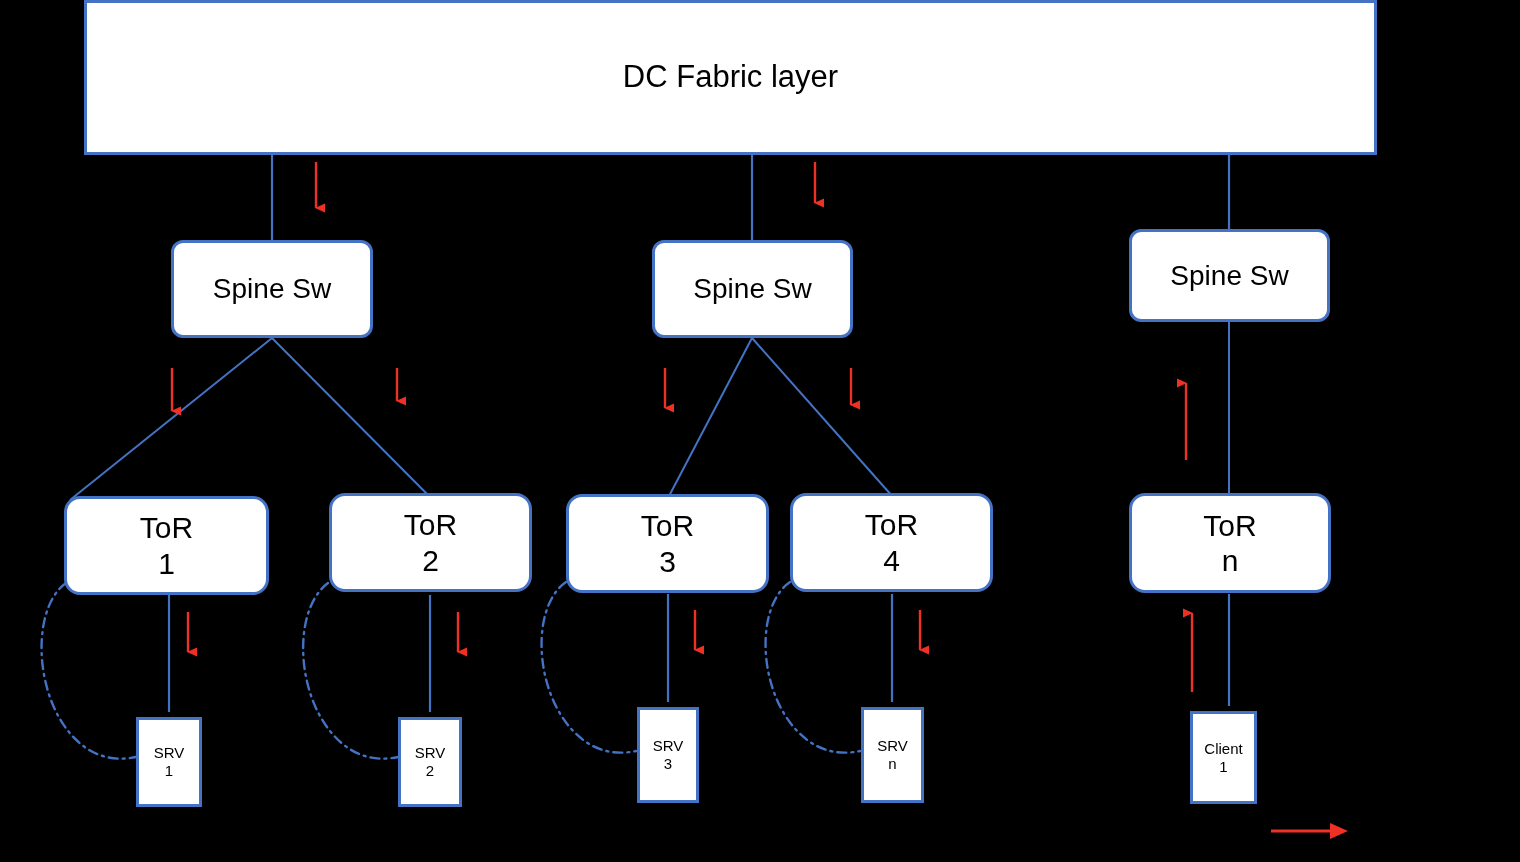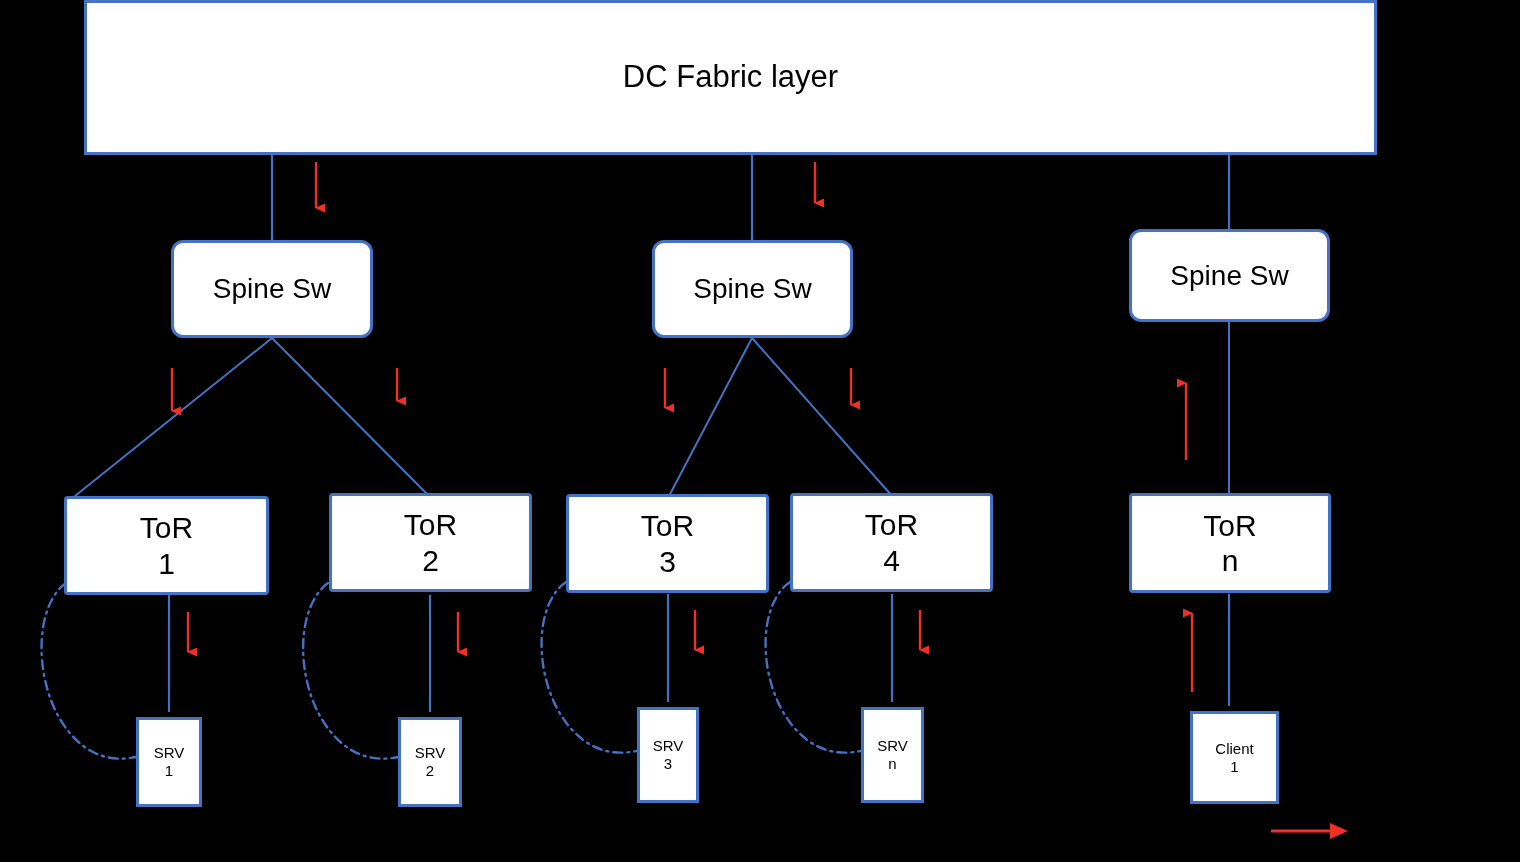--- a/index.html
+++ b/index.html
@@ -35,21 +35,21 @@
   }
   .fabric{
     border-radius:0;
     font-size:31px;
   }
   .spine{
     border-radius:12px;
     font-size:28px;
   }
   .tor{
-    border-radius:4px;
+    border-radius:16px;
     font-size:30px;
   }
   .srv{
     border-radius:0;
     border-width:3px;
     font-size:15px;
     margin-top:6px;
   }
   .node .l1, .node .l2{display:block;}
 </style>
@@ -181,18 +181,18 @@
   <div class="node srv" style="left:637px; top:701px; width:62px; height:96px;">
     <span class="l1">SRV</span>
     <span class="l2">3</span>
   </div>
 
   <div class="node srv" style="left:861px; top:701px; width:63px; height:96px;">
     <span class="l1">SRV</span>
     <span class="l2">n</span>
   </div>
 
-  <div class="node srv" style="left:1190px; top:705px; width:89px; height:93px;">
+  <div class="node srv" style="left:1190px; top:705px; width:67px; height:93px;">
     <span class="l1">Client</span>
     <span class="l2">1</span>
   </div>
 
 </div>
 
 </body></html>

